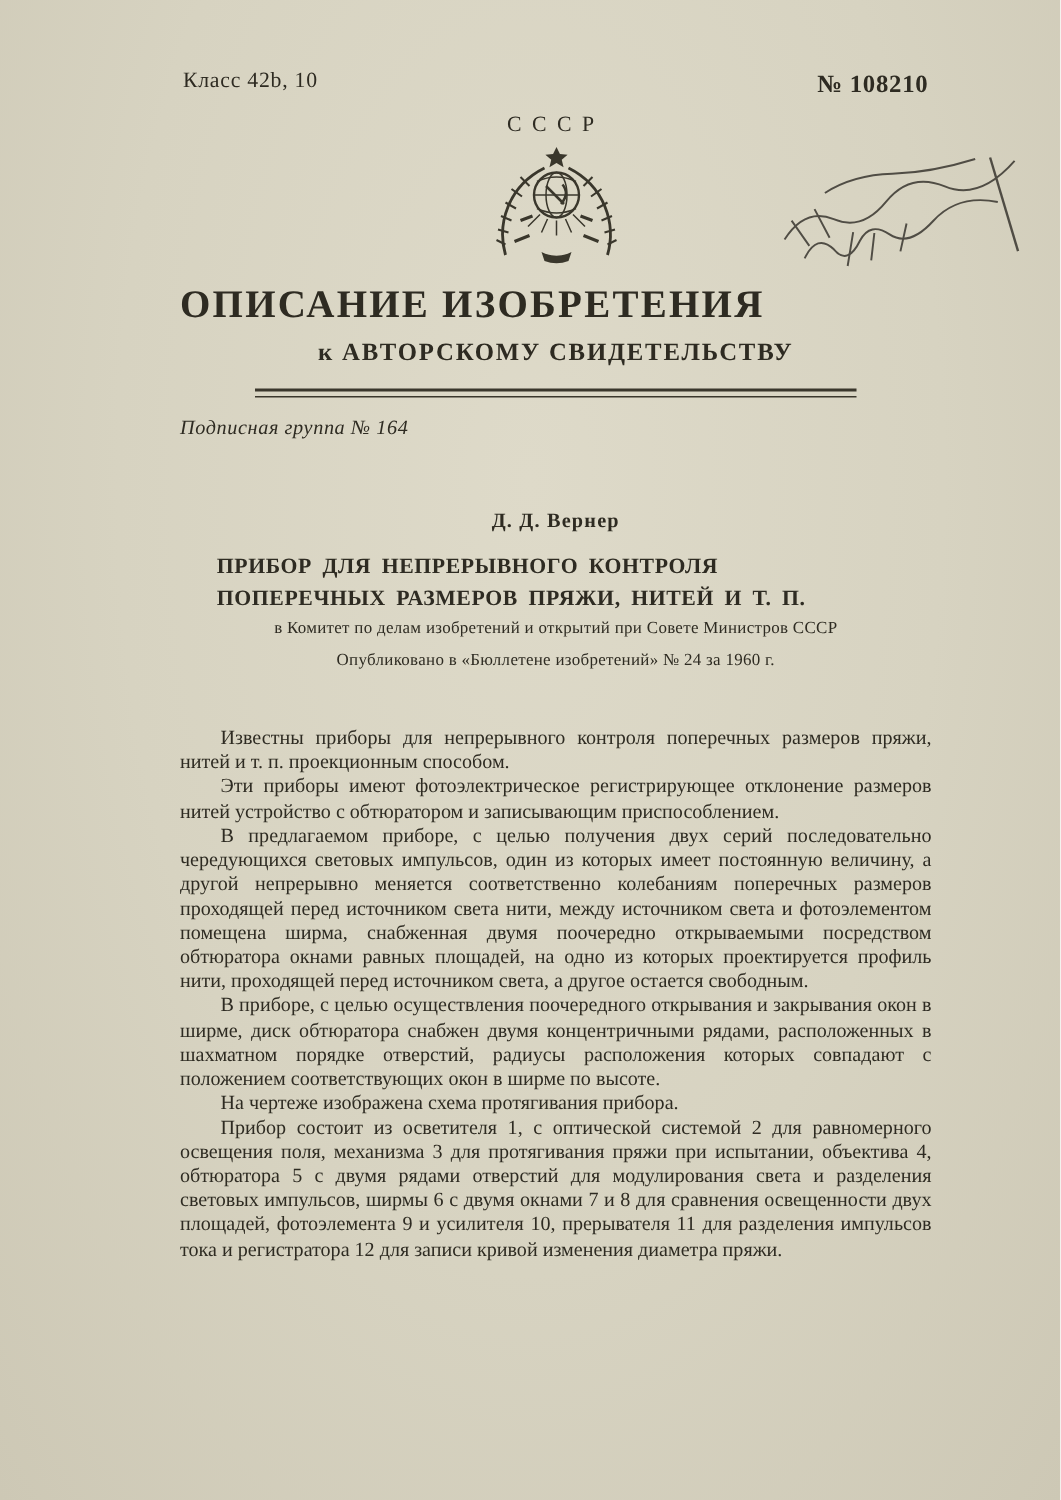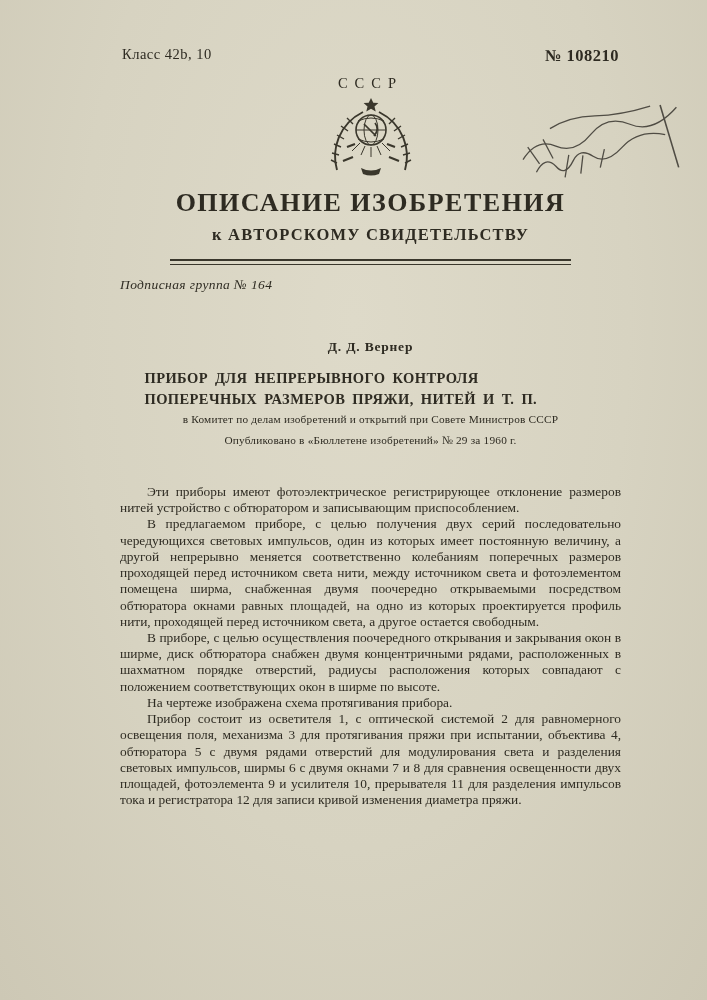--- a/index.html
+++ b/index.html
@@ -11,21 +11,21 @@
     color:#2e2b22;
     overflow:hidden;
   }
   .content{position:absolute;left:120px;right:86px;top:46px;}
   .toprow{display:flex;justify-content:space-between;align-items:flex-start;padding:0 2px;}
   .class-label{font-size:14.5px;letter-spacing:.5px;}
   .patent-number{font-size:16.5px;font-weight:bold;letter-spacing:.5px;}
   .country{text-align:center;font-size:14.5px;letter-spacing:7px;margin-top:9px;font-weight:400;}
   .emblem-wrap{text-align:center;margin-top:4px;height:86px;}
   .annotation{position:absolute;left:282px;top:52px;width:310px;height:100px;pointer-events:none;}
-  .doc-title{text-align:center;font-size:26px;font-weight:bold;letter-spacing:1.5px;margin-top:6px;}
+  .doc-title{text-align:left;font-size:26px;font-weight:bold;letter-spacing:1.5px;margin-top:6px;}
   .doc-subtitle{text-align:center;font-size:16.5px;font-weight:bold;letter-spacing:1.2px;margin-top:7px;}
   .double-rule{width:80%;margin:14px auto 0 auto;height:3px;
     border-top:2.4px solid #3a372c;border-bottom:1.3px solid #3a372c;}
   .subscription{font-style:italic;font-size:13.5px;margin-top:12px;letter-spacing:.4px;}
   .author{text-align:center;font-weight:bold;font-size:13.5px;margin-top:46px;letter-spacing:.8px;}
   .invention-title{
     font-weight:bold;font-size:14.5px;line-height:1.45;
     max-width:452px;margin:13px auto 0 auto;letter-spacing:.4px;word-spacing:3px;
   }
   .filed{text-align:center;font-size:11.3px;margin-top:17px;letter-spacing:.2px;}
@@ -84,23 +84,24 @@
 
     <div class="double-rule"></div>
 
     <div class="subscription">Подписная группа № 164</div>
 
     <div class="author">Д. Д. Вернер</div>
 
     <div class="invention-title">ПРИБОР ДЛЯ НЕПРЕРЫВНОГО КОНТРОЛЯ ПОПЕРЕЧНЫХ РАЗМЕРОВ ПРЯЖИ, НИТЕЙ И Т. П.</div>
 
     <div class="filed2">в Комитет по делам изобретений и открытий при Совете Министров СССР</div>
-    <div class="published">Опубликовано в «Бюллетене изобретений» № 29 за 1960 г.</div>
+    <div class="published">Опубликовано в «Бюллетене изобретений» № 24 за 1960 г.</div>
 
     <div class="body-text">
+      <p>Известны приборы  для непрерывного контроля поперечных размеров пряжи, нитей и т. п. проекционным способом.</p>
       <p>Эти приборы имеют фотоэлектрическое  регистрирующее отклонение размеров нитей устройство с обтюратором и записывающим приспособлением.</p>
       <p>В предлагаемом приборе, с целью получения двух серий последовательно чередующихся световых импульсов, один из которых имеет постоянную величину, а другой непрерывно меняется соответственно колебаниям поперечных размеров проходящей перед источником света нити, между источником света и фотоэлементом помещена ширма, снабженная двумя поочередно открываемыми посредством обтюратора окнами равных площадей, на одно из которых проектируется профиль нити, проходящей перед источником света, а другое остается свободным.</p>
       <p>В приборе, с целью осуществления поочередного открывания и закрывания окон в ширме, диск обтюратора снабжен двумя концентричными рядами, расположенных в шахматном порядке отверстий, радиусы расположения которых совпадают с положением соответствующих окон в ширме по высоте.</p>
       <p>На чертеже изображена схема протягивания прибора.</p>
       <p>Прибор состоит из осветителя 1, с оптической системой 2 для равномерного освещения поля, механизма 3 для протягивания пряжи при испытании, объектива 4, обтюратора 5 с двумя  рядами отверстий для модулирования света и разделения световых импульсов, ширмы 6 с двумя окнами 7 и 8 для сравнения освещенности двух площадей, фотоэлемента 9 и усилителя 10, прерывателя 11 для разделения импульсов тока и регистратора 12 для записи кривой изменения диаметра пряжи.</p>
     </div>
 
   </div>
 </div>
 

